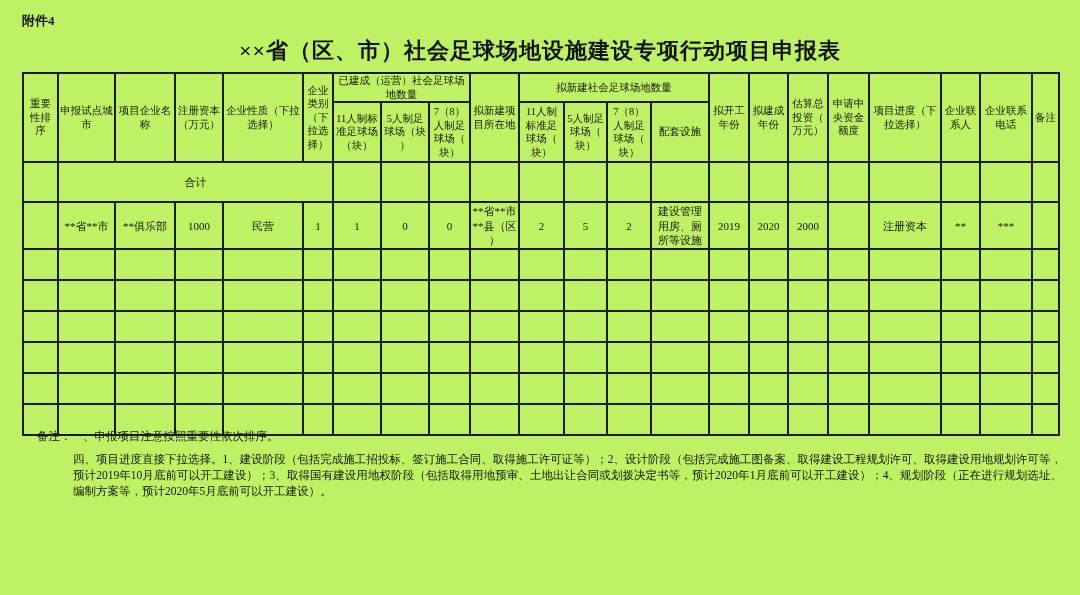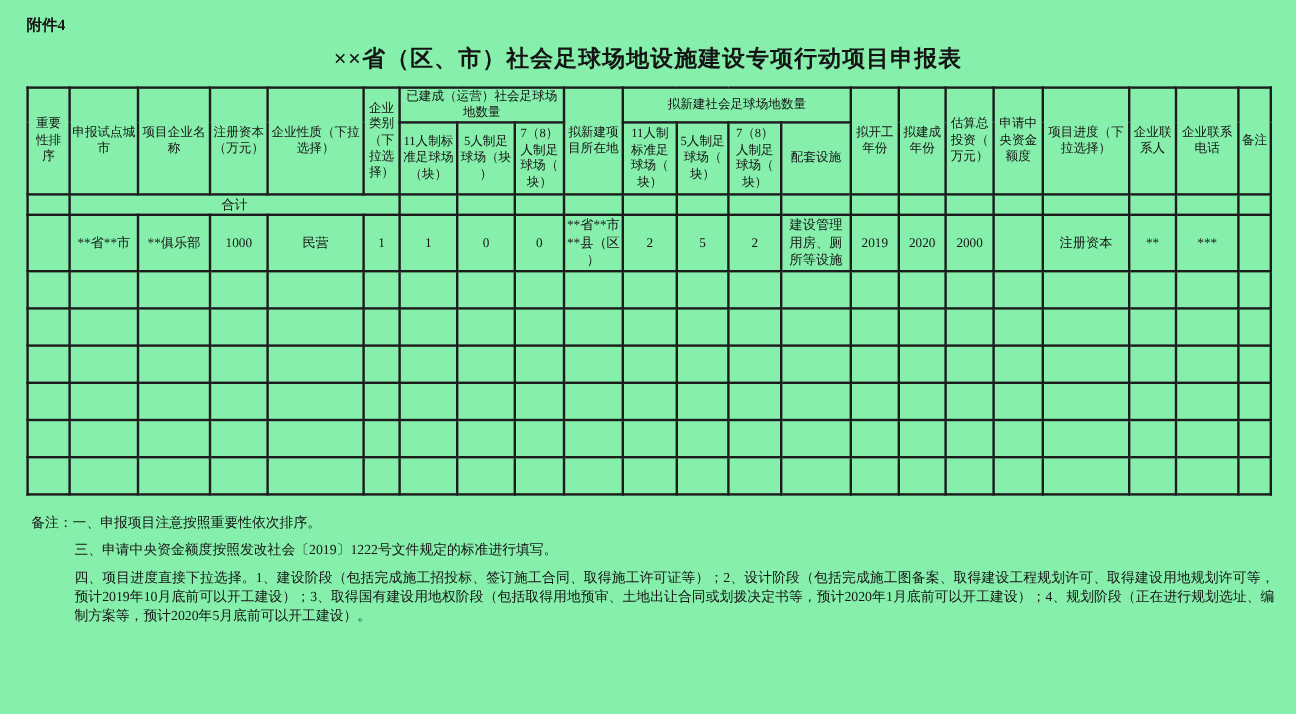--- a/index.html
+++ b/index.html
@@ -4,30 +4,30 @@
 <style>
   * { box-sizing: border-box; }
   html, body { margin: 0; padding: 0; background: #ffffff; }
   body {
     width: 1080px; height: 595px;
     font-family: "Liberation Serif", "DejaVu Serif", serif;
     color: #141414;
   }
   .page {
     position: relative; width: 1080px; height: 595px;
-    background: #86efac; overflow: hidden;
+    background: #bef264; overflow: hidden;
   }
   .attachment {
     position: absolute; top: 12px; left: 22px;
     font-size: 13px; font-weight: bold;
   }
   .title {
     position: absolute; top: 36px; left: 0; width: 1080px;
     margin: 0; text-align: center;
-    font-size: 19px; font-weight: bold; letter-spacing: 1px;
+    font-size: 22px; font-weight: bold; letter-spacing: 1px;
   }
   table.apptable {
     position: absolute; top: 72px; left: 22px;
     width: 1036px; table-layout: fixed;
     border-collapse: collapse;
   }
   .apptable th, .apptable td {
     border: 2px solid #1c1c1c;
     padding: 0 1px;
     text-align: center; vertical-align: middle;
@@ -36,28 +36,28 @@
   .apptable th {
     font-weight: normal; font-size: 10.5px; line-height: 1.3;
     word-break: break-all; line-break: anywhere;
   }
   .apptable td {
     font-size: 11px; line-height: 1.3;
     word-break: break-all; line-break: anywhere;
   }
   tr.hdr-top   { height: 26px; }
   tr.hdr-sub   { height: 60px; }
-  tr.total-row { height: 17px; padding-left: 28px; }
+  tr.total-row { height: 40px; padding-left: 28px; }
   tr.data-row  { height: 47px; }
   tr.empty-row { height: 31px; }
   .notes {
     position: absolute; top: 428px; left: 22px; width: 1040px;
     font-size: 11.5px; line-height: 16px; text-align: justify;
   }
-  .notes p { margin: 0 0 7px 4px; }
+  .notes p { margin: 0 0 7px 15px; }
   .notes p.indent { padding-left: 36px; }
 </style>
 </head>
 <body>
 
 <div class="page">
 
   <div class="attachment">附件4</div>
   <h1 class="title">××省（区、市）社会足球场地设施建设专项行动项目申报表</h1>
 
@@ -303,17 +303,16 @@
           <td></td>
           <td></td>
           <td></td>
           <td></td>
         </tr>
       </tbody>
   </table>
 
   <div class="notes">
     <p><span>备注：</span><span>一、申报项目注意按照重要性依次排序。</span></p>
-    <p class="indent">三、申请中央资金额度按照发改社会〔2019〕1222号文件规定的标准进行填写。</p>
     <p class="indent">四、项目进度直接下拉选择。1、建设阶段（包括完成施工招投标、签订施工合同、取得施工许可证等）；2、设计阶段（包括完成施工图备案、取得建设工程规划许可、取得建设用地规划许可等，预计2019年10月底前可以开工建设）；3、取得国有建设用地权阶段（包括取得用地预审、土地出让合同或划拨决定书等，预计2020年1月底前可以开工建设）；4、规划阶段（正在进行规划选址、编制方案等，预计2020年5月底前可以开工建设）。</p>
   </div>
 
 </div>
 
 </body></html>

